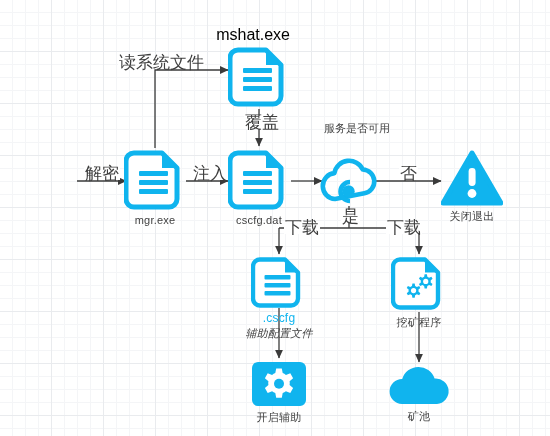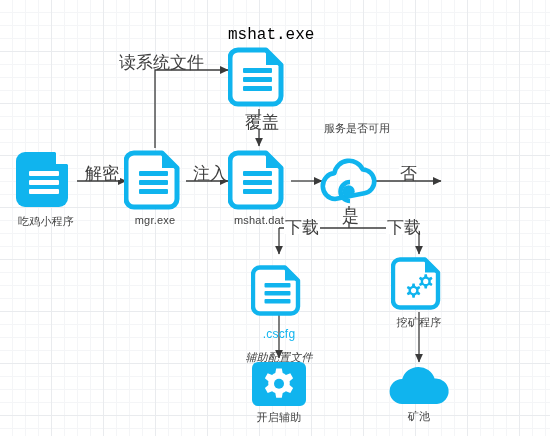--- a/index.html
+++ b/index.html
@@ -104,47 +104,35 @@
       <line x1="279" y1="228" x2="279" y2="254" marker-end="url(#ah)"></line>
 
       <line x1="419" y1="228" x2="419" y2="254" marker-end="url(#ah)"></line>
 
       <line x1="279" y1="308" x2="279" y2="358" marker-end="url(#ah)"></line>
 
       <line x1="419" y1="312" x2="419" y2="362" marker-end="url(#ah)"></line>
     </g>
   </svg>
 
-  <div class="node" style="left:14px; top:149px; width:64px;">
-    <span class="glyph">
-      <svg width="62" height="62" viewBox="0 0 62 62">
-        <path d="M10,3 h30 l13,13 v33 a9,9 0 0 1 -9,9 h-34 a9,9 0 0 1 -9,-9 v-37 a9,9 0 0 1 9,-9 z" fill="#10b4ee"></path>
-        <path d="M41,3 l12,12 h-12 z" fill="#ffffff"></path>
-        <rect x="14" y="22" width="30" height="5" rx="1" fill="#ffffff"></rect>
-        <rect x="14" y="31" width="30" height="5" rx="1" fill="#ffffff"></rect>
-        <rect x="14" y="40" width="30" height="5" rx="1" fill="#ffffff"></rect>
-      </svg>
-    </span>
-    <span class="caption">吃鸡小程序</span>
-  </div>
 
   <div class="node" style="left:124px; top:149px; width:62px;">
     <span class="glyph">
       <svg width="62" height="62" viewBox="0 0 62 62">
         <path d="M10,4 h28 l15,15 v31 a8,8 0 0 1 -8,8 h-35 a8,8 0 0 1 -8,-8 v-38 a8,8 0 0 1 8,-8 z" fill="#ffffff" stroke="#10b4ee" stroke-width="5" stroke-linejoin="round"></path>
         <path d="M38,4 L53,19 h-15 z" fill="#10b4ee"></path>
         <rect x="15" y="22" width="29" height="5" rx="1" fill="#10b4ee"></rect>
         <rect x="15" y="31" width="29" height="5" rx="1" fill="#10b4ee"></rect>
         <rect x="15" y="40" width="29" height="5" rx="1" fill="#10b4ee"></rect>
       </svg>
     </span>
     <span class="caption">mgr.exe</span>
   </div>
 
-  <div style="position:absolute; left:228px; top:26px; width:62px; display:flex; flex-direction:column; align-items:flex-start;font-family:Liberation Mono, monospace;">
+  <div style="position:absolute; left:228px; top:26px; width:62px; display:flex; flex-direction:column; align-items:flex-end;">
     <span class="caption" style="margin:0 0 2px 0;">mshat.exe</span>
     <span class="glyph">
       <svg width="62" height="62" viewBox="0 0 62 62">
         <path d="M10,4 h28 l15,15 v31 a8,8 0 0 1 -8,8 h-35 a8,8 0 0 1 -8,-8 v-38 a8,8 0 0 1 8,-8 z" fill="#ffffff" stroke="#10b4ee" stroke-width="5" stroke-linejoin="round"></path>
         <path d="M38,4 L53,19 h-15 z" fill="#10b4ee"></path>
         <rect x="15" y="22" width="29" height="5" rx="1" fill="#10b4ee"></rect>
         <rect x="15" y="31" width="29" height="5" rx="1" fill="#10b4ee"></rect>
         <rect x="15" y="40" width="29" height="5" rx="1" fill="#10b4ee"></rect>
       </svg>
     </span>
@@ -153,36 +141,46 @@
   <div class="node" style="left:228px; top:149px; width:62px;">
     <span class="glyph">
       <svg width="62" height="62" viewBox="0 0 62 62">
         <path d="M10,4 h28 l15,15 v31 a8,8 0 0 1 -8,8 h-35 a8,8 0 0 1 -8,-8 v-38 a8,8 0 0 1 8,-8 z" fill="#ffffff" stroke="#10b4ee" stroke-width="5" stroke-linejoin="round"></path>
         <path d="M38,4 L53,19 h-15 z" fill="#10b4ee"></path>
         <rect x="15" y="22" width="29" height="5" rx="1" fill="#10b4ee"></rect>
         <rect x="15" y="31" width="29" height="5" rx="1" fill="#10b4ee"></rect>
         <rect x="15" y="40" width="29" height="5" rx="1" fill="#10b4ee"></rect>
       </svg>
     </span>
-    <span class="caption">mshat.dat</span>
+    <span class="caption">cscfg.dat</span>
   </div>
 
   <div class="toplabel" style="left:313px; top:121px; width:72px;padding-left:8px;">服务是否可用</div>
   <div style="position:absolute; left:319px; top:154px;">
     <span class="glyph">
       <svg width="60" height="52" viewBox="0 0 60 52">
         <path d="M16,45 a13,13 0 0 1 -0.6,-25.9 a15,15 0 0 1 28.4,-3.6 a12,12 0 0 1 1.6,23.8 z" fill="none" stroke="#10b4ee" stroke-width="4.6" stroke-linejoin="round"></path>
         <path d="M31,28 a9.5,9.5 0 1 0 0,19 l0,0" fill="none" stroke="#10b4ee" stroke-width="4.6" stroke-linecap="butt"></path>
         <circle cx="29.5" cy="37.5" r="6.2" fill="#10b4ee"></circle>
       </svg>
     </span>
   </div>
 
-
-  <div class="node" style="left:251px; top:264px; width:56px;gap:8px;">
+  <div class="node" style="left:441px; top:150px; width:62px;">
+    <span class="glyph">
+      <svg width="62" height="56" viewBox="0 0 62 56">
+        <path d="M31,3 L60,53 H2 Z" fill="#10b4ee" stroke="#10b4ee" stroke-width="5" stroke-linejoin="round"></path>
+        <rect x="27.6" y="18" width="7" height="18" rx="3.4" fill="#ffffff"></rect>
+        <circle cx="31" cy="43.5" r="4.4" fill="#ffffff"></circle>
+      </svg>
+    </span>
+    <span class="caption">关闭退出</span>
+  </div>
+
+  <div class="node" style="left:251px; top:256px; width:56px;">
     <span class="glyph">
       <svg width="56" height="52" viewBox="0 0 56 52">
         <path d="M9,3.5 h25 l13,13 v26 a7,7 0 0 1 -7,7 h-31 a7,7 0 0 1 -7,-7 v-32 a7,7 0 0 1 7,-7 z" fill="#ffffff" stroke="#10b4ee" stroke-width="4.4" stroke-linejoin="round"></path>
         <path d="M34,3.5 L47,16.5 h-13 z" fill="#10b4ee"></path>
         <rect x="13.5" y="19" width="26" height="4.4" rx="1" fill="#10b4ee"></rect>
         <rect x="13.5" y="27" width="26" height="4.4" rx="1" fill="#10b4ee"></rect>
         <rect x="13.5" y="35" width="26" height="4.4" rx="1" fill="#10b4ee"></rect>
       </svg>
     </span>
     <span class="caption accent">.cscfg</span>

